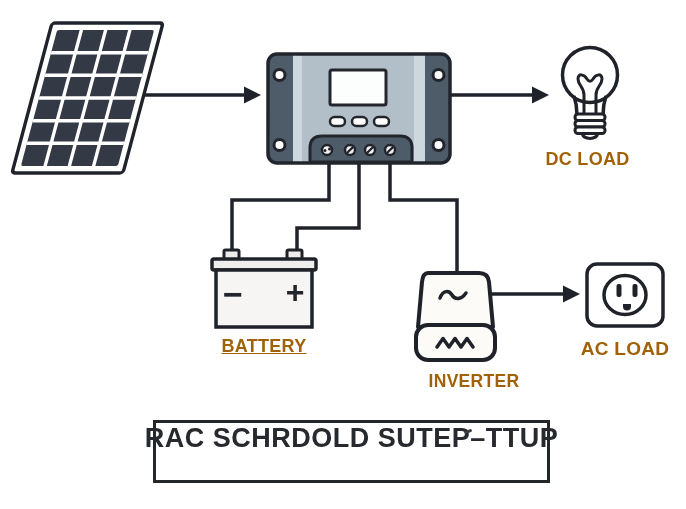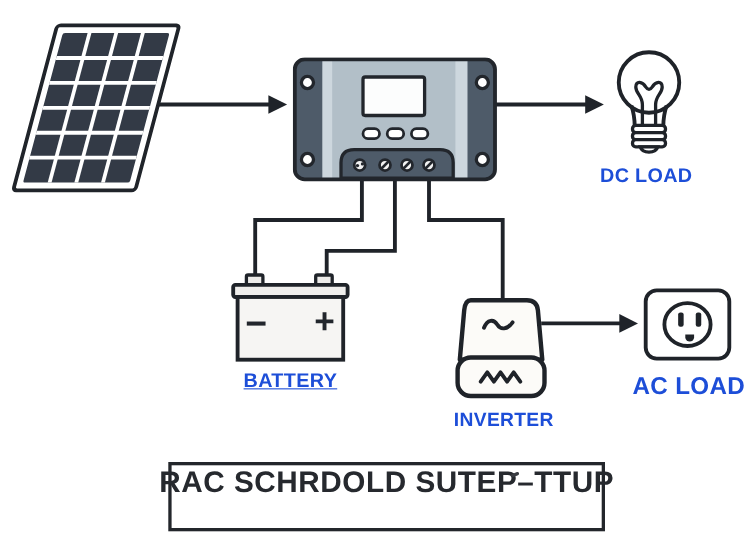--- a/index.html
+++ b/index.html
@@ -2,21 +2,21 @@
 <html><head>
 <meta charset="utf-8">
 <style>
   html,body{margin:0;padding:0;background:#ffffff;}
   #canvas{
     position:relative;width:686px;height:509px;background:#ffffff;overflow:hidden;
     font-family:"Liberation Sans",sans-serif;
   }
   .abs{position:absolute;}
   .label{
-    position:absolute;color:#1d4ed8;font-weight:bold;font-size:17.5px;
+    position:absolute;color:#a16207;font-weight:bold;font-size:17.5px;
     letter-spacing:.3px;text-align:center;white-space:nowrap;
   }
   #caption-box{
     position:absolute;left:153px;top:420px;width:391px;height:57px;
     border:3px solid #23262b;background:#ffffff;
     display:flex;align-items:flex-start;justify-content:center;
   }
   #caption-text{
     color:#26292e;font-weight:bold;font-size:27px;letter-spacing:.5px;white-space:nowrap;
   }
@@ -136,22 +136,22 @@
     <rect x="33.5" y="24" width="5" height="13" rx="2" fill="#1f2329"></rect>
     <rect x="49.5" y="24" width="5" height="13" rx="2" fill="#1f2329"></rect>
     <path d="M40,44 h8 v2.5 a4,4 0 0 1 -8,0 Z" fill="#1f2329"></path>
   </svg>
 
 
   <div class="label" style="left:540px;top:149px;width:95px;font-size:18px;">DC LOAD</div>
 
   <div class="label" style="left:214px;top:336px;width:100px;font-size:18px;text-decoration:underline;">BATTERY</div>
 
-  <div class="label" style="left:408px;top:371px;width:100px;">INVERTER</div>
+  <div class="label" style="left:424px;top:371px;width:100px;">INVERTER</div>
 
-  <div class="label" style="left:575px;top:338px;width:100px;font-size:22px;">AC LOAD</div>
+  <div class="label" style="left:575px;top:338px;width:100px;font-size:19px;">AC LOAD</div>
 
   <div id="caption-box">
     <span id="caption-text">RAC SCHRDOLD SUTEP–TTUP</span>
   </div>
   <div id="caption-tick"></div>
 
 </div>
 
 </body></html>

